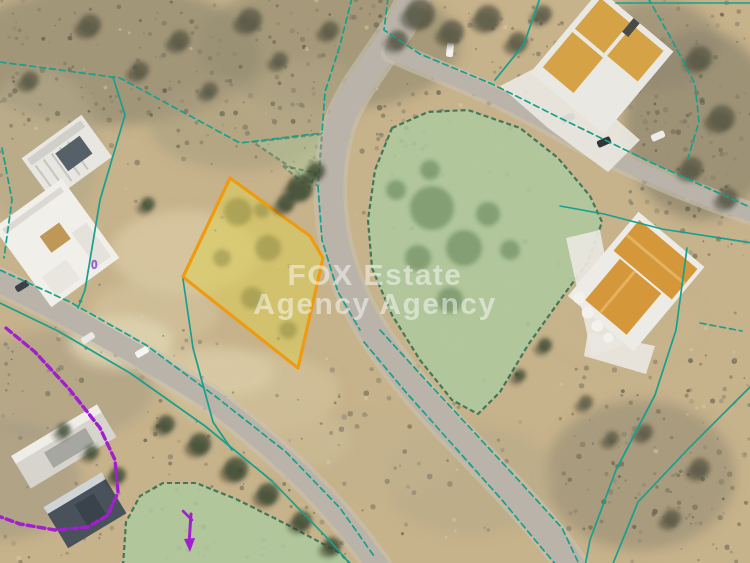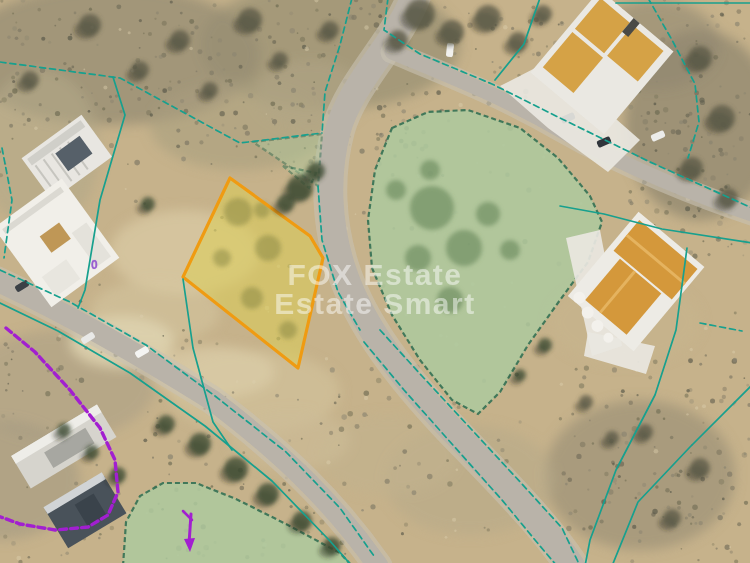--- a/index.html
+++ b/index.html
@@ -1162,16 +1162,16 @@
       </g>
       <g fill="none" stroke="#a21fd0" stroke-linecap="round">
         <polyline points="6,328 35,352 70,390 100,428 115,460 118,492 108,515 88,527 55,530 20,524 -2,516" stroke-width="3.4" stroke-dasharray="7,4"></polyline>
         <polyline points="191,514 189,544" stroke-width="3"></polyline>
         <polyline points="183,511 192,520" stroke-width="2.5"></polyline>
         <polygon points="184,539 190,552 195,538" fill="#a21fd0" stroke="none"></polygon>
       </g>
     </svg>
   <div class="watermark">
     <div>FOX Estate</div>
-    <div>Estate Smart</div>
+    <div>Agency Agency</div>
   </div>
   <span class="zero-label">0</span>
 </div>
 
 </body></html>

